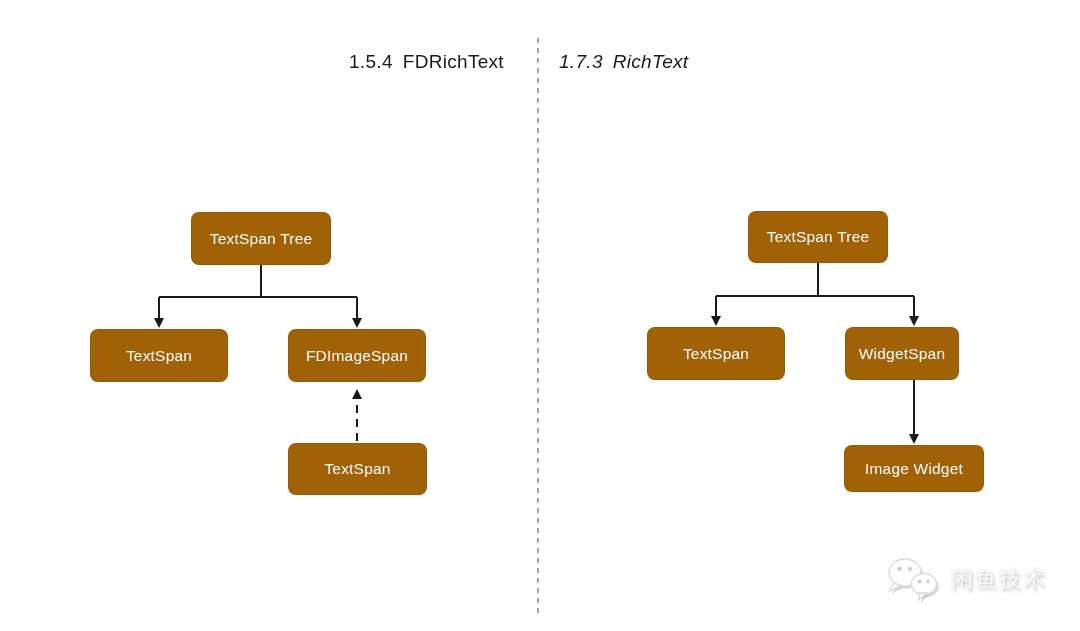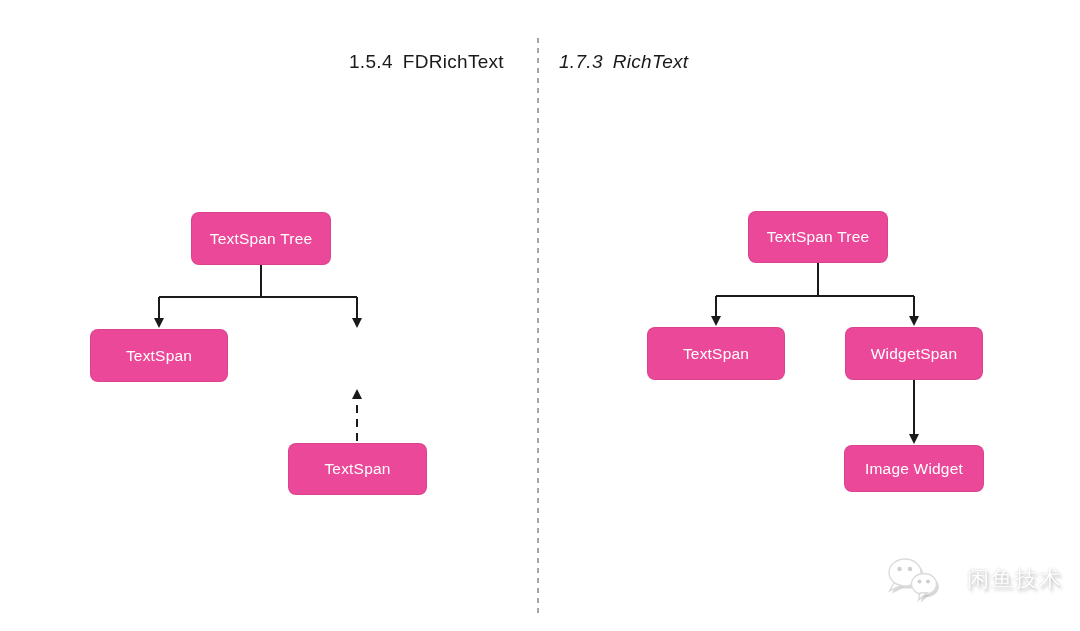--- a/index.html
+++ b/index.html
@@ -26,48 +26,48 @@
     color: #1a1a1a;
     letter-spacing: 0.3px;
     white-space: nowrap;
   }
   .panel-title .version { margin-right: 10px; }
   .title-left  { left: 349px; }
   .title-right { left: 559px; font-style: italic; }
   .node {
     position: absolute;
     box-sizing: border-box;
-    background: #ec4899;
+    background: #a16207;
     color: #ffffff;
     border-radius: 8px;
     border: 1px solid rgba(0,0,0,0.08);
     display: flex;
     align-items: center;
     justify-content: center;
     font-size: 15.5px;
     letter-spacing: 0.2px;
     white-space: nowrap;
   }
   
   .n-l-root { left: 191px; top: 212px; width: 140px; height: 53px; }
   .n-l-cl   { left: 90px;  top: 329px; width: 138px; height: 53px; }
   .n-l-cr   { left: 288px; top: 329px; width: 138px; height: 53px; }
   .n-l-sub  { left: 288px; top: 443px; width: 139px; height: 52px; }
   
   .n-r-root { left: 748px; top: 211px; width: 140px; height: 52px; }
   .n-r-cl   { left: 647px; top: 327px; width: 138px; height: 53px; }
-  .n-r-cr   { left: 845px; top: 327px; width: 138px; height: 53px; }
+  .n-r-cr   { left: 845px; top: 327px; width: 114px; height: 53px; }
   .n-r-sub  { left: 844px; top: 445px; width: 140px; height: 47px; }
   
   .watermark {
     position: absolute;
     left: 884px; top: 556px;
     display: flex;
     align-items: center;
-    gap: 25px;
+    gap: 9px;
   }
   .watermark .wm-text {
     font-size: 22px;
     font-weight: 500;
     letter-spacing: 2px;
     color: #ffffff;
     text-shadow: 0 0 2px rgba(195,195,195,0.95), 2px 3px 3px rgba(150,150,150,0.5);
     white-space: nowrap;
   }
 </style>
@@ -102,20 +102,21 @@
 
   <div class="panel-title title-left">
     <span class="version">1.5.4</span><span class="name">FDRichText</span>
   </div>
   <div class="panel-title title-right">
     <span class="version">1.7.3</span><span class="name">RichText</span>
   </div>
 
   <div class="node n-l-root">TextSpan Tree</div>
   <div class="node n-l-cl">TextSpan</div>
+  <div class="node n-l-cr">FDImageSpan</div>
   <div class="node n-l-sub">TextSpan</div>
 
   <div class="node n-r-root">TextSpan Tree</div>
   <div class="node n-r-cl">TextSpan</div>
   <div class="node n-r-cr">WidgetSpan</div>
   <div class="node n-r-sub">Image Widget</div>
 
   <div class="watermark">
     <svg width="58" height="46" viewBox="0 0 58 46" xmlns="http://www.w3.org/2000/svg">
 

